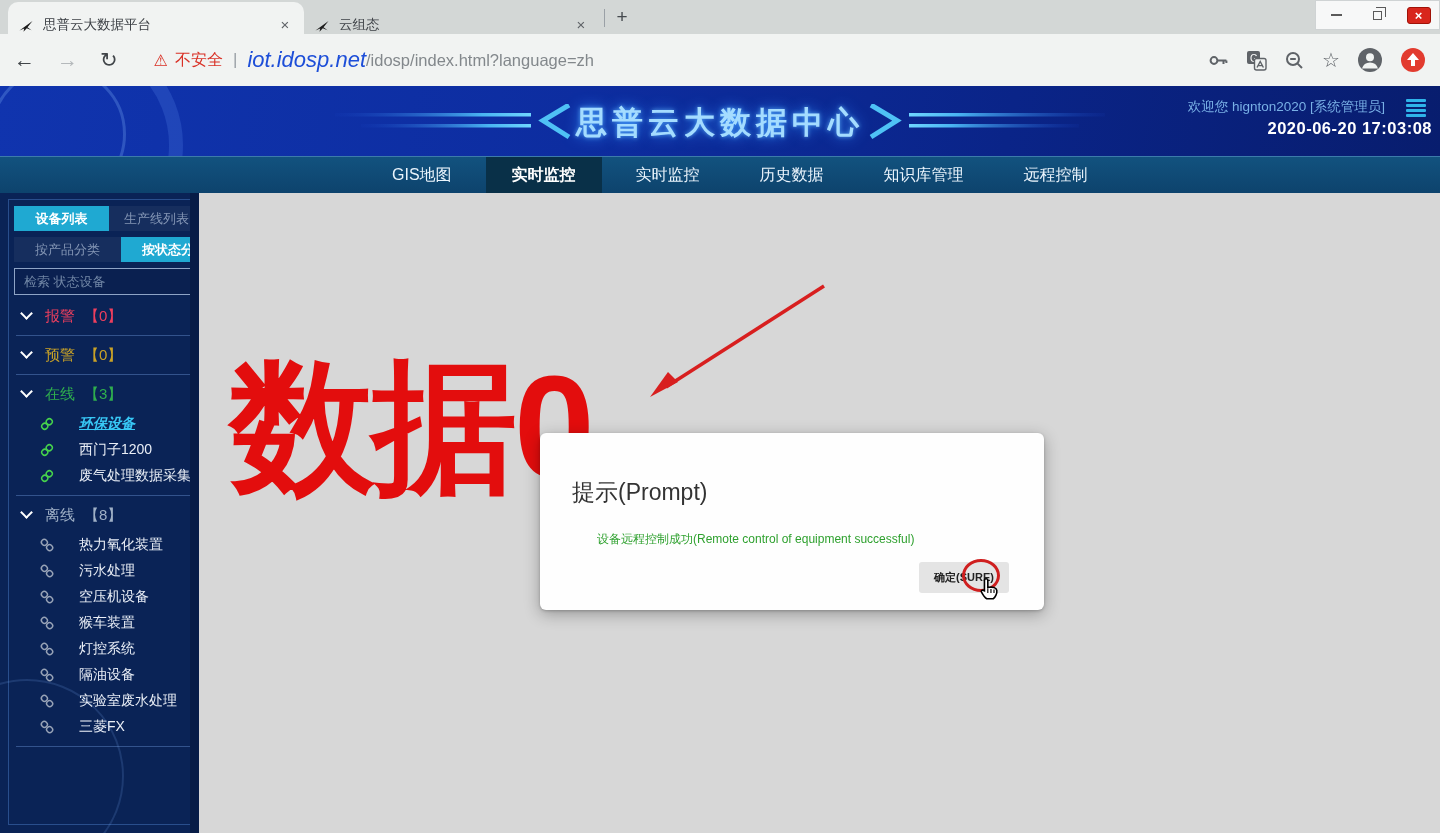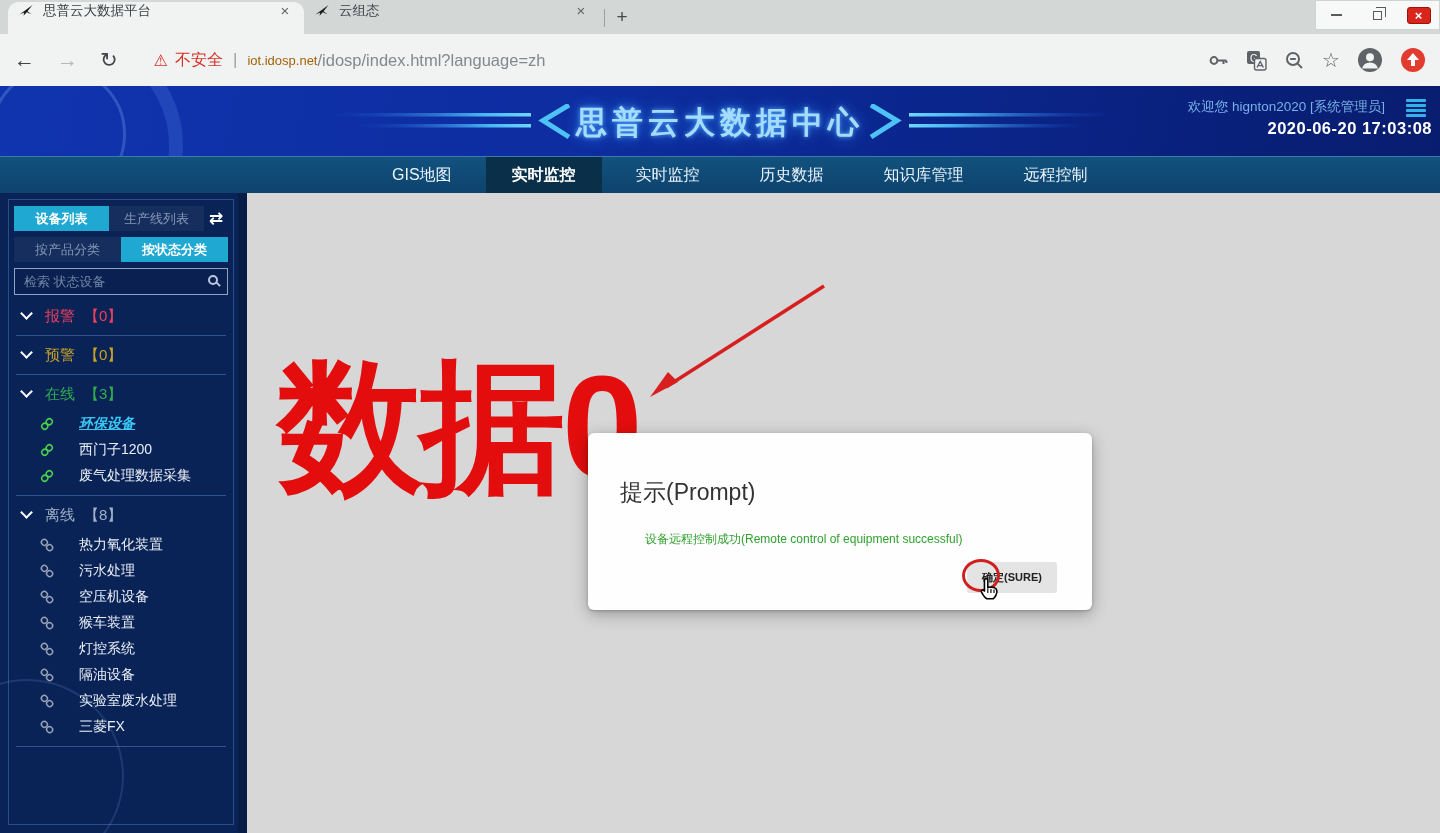--- a/index.html
+++ b/index.html
@@ -3,41 +3,41 @@
 <meta charset="utf-8">
 <style>
   * { margin:0; padding:0; box-sizing:border-box; }
   html,body { background:#222; }
   body { font-family:"Liberation Sans","DejaVu Sans",sans-serif; }
   .screen { position:relative; width:1440px; height:833px; overflow:hidden; background:#d7d7d7; }
 
   
   .chrome { position:absolute; left:0; top:0; width:1440px; height:86px; }
   .tabstrip { position:relative; height:34px; background:#d3d7d6; display:flex; align-items:flex-end; padding-left:8px; }
-  .tab { position:relative; display:flex; align-items:flex-start; width:296px; height:32px; padding:0 10px; border-radius:10px 10px 0 0; cursor:default; }
+  .tab { position:relative; display:flex; align-items:flex-end; width:296px; height:32px; padding:0 10px; border-radius:10px 10px 0 0; cursor:default; }
   .tab.active { background:#f1f3f2; }
   .tab .favicon { width:16px; height:16px; margin-right:9px; flex:0 0 auto; }
   .tab .tab-title { flex:1; font-size:13.5px; color:#3b3f44; white-space:nowrap; overflow:hidden; }
   .tab .tab-close { width:18px; height:18px; line-height:17px; text-align:center; font-size:15px; color:#5f6368; border-radius:50%; }
   .tab-sep { width:1px; height:18px; background:#9aa0a6; margin:0 4px 7px 4px; }
   .newtab-btn { width:26px; height:26px; margin-bottom:4px; text-align:center; line-height:25px; font-size:19px; color:#454a4f; border-radius:50%; }
   .win-controls { position:absolute; right:0; top:0; height:30px; display:flex; background:#f7f8f8; border:1px solid #cfd3d4; }
   .win-btn { width:41px; height:28px; display:flex; align-items:center; justify-content:center; }
   .ico-min { width:11px; height:2px; background:#5a5a5a; }
   .ico-restore { width:9px; height:9px; border:1.5px solid #5a5a5a; position:relative; }
   .ico-restore::before { content:""; position:absolute; left:2px; top:-5px; width:9px; height:9px; border-top:1.5px solid #5a5a5a; border-right:1.5px solid #5a5a5a; }
   .ico-close-annot { width:24px; height:17px; background:#d8261c; border:1px solid #a01208; border-radius:3px; color:#fff; font-weight:bold; font-size:13px; line-height:15px; text-align:center; }
   .toolbar { height:52px; background:#f1f3f2; display:flex; align-items:center; padding:0 14px; }
   .nav-ico { font-size:21px; color:#414549; margin-right:22px; }
   .nav-ico.disabled { color:#b4b8bb; }
   .addr { flex:1; display:flex; align-items:center; margin-left:14px; white-space:nowrap; overflow:hidden; }
   .warn-tri { color:#d93025; font-size:16px; margin-right:7px; }
   .warn-text { color:#d93025; font-size:16px; margin-right:10px; }
   .addr-sep { color:#9aa0a6; font-size:17px; margin-right:10px; font-weight:300; }
-  .url-host { color:#a16207; font-size:13px; }
+  .url-host { color:#1d4ed8; font-size:22px;font-style:italic; }
   .url-path { color:#83888c; font-size:16.5px; }
   .tool-icons { display:flex; align-items:center; gap:17px; margin-left:12px; }
   .tool-icons svg { display:block; }
   .star-ico { font-size:20px; color:#5f6368; }
 
   
   .page { position:absolute; left:0; top:86px; width:1440px; height:747px; }
 
   
   .hd { position:relative; height:70px; background:linear-gradient(100deg,#1034ae 0%,#0d2da0 40%,#0a2488 70%,#081d6e 100%); overflow:hidden; }
@@ -55,21 +55,21 @@
 
   
   .nav { position:relative; height:37px; background:linear-gradient(#12527f,#0d436d); border-top:1px solid rgba(100,170,220,.55); display:flex; padding-left:366px;gap:8px; }
   .nav-item { height:37px; line-height:36px; padding:0 26px; font-size:16px; color:#eaf4fc; cursor:pointer; }
   .nav-item.active { background:#093048; font-weight:bold; color:#ffffff; }
 
   
   .content { position:relative; height:640px; display:flex; background:#071c46; }
 
   
-  .sidebar { position:relative; width:238px; height:640px; background:#0a2356; overflow:hidden; flex:0 0 auto; }
+  .sidebar { position:relative; width:190px; height:640px; background:#0a2356; overflow:hidden; flex:0 0 auto; }
   .sidebar::before { content:""; position:absolute; left:-70px; bottom:-40px; width:190px; height:190px; border:2px solid rgba(130,180,255,.16); border-radius:50%; }
   .side-panel { position:absolute; left:8px; top:6px; width:226px; height:626px; border:1px solid rgba(100,160,240,.35); padding:6px 5px; }
   .seg-row { display:flex; align-items:center; margin-bottom:6px; }
   .seg-btn { flex:1; height:25px; line-height:25px; text-align:center; font-size:13px; color:#8496b5; background:rgba(255,255,255,.05); cursor:pointer; }
   .seg-btn.on { background:#1fa9d2; color:#ffffff; font-weight:bold; }
   .swap-ico { width:24px; text-align:center; color:#ffffff; font-size:17px; font-weight:bold; }
   .search-box { position:relative; margin:4px 0 8px 0; }
   .search-box input { width:100%; height:27px; background:#0a2050; border:1px solid #8ea4c6; color:#c9d6e8; font-size:13px; padding:0 26px 0 9px; outline:none; }
   .search-box input::placeholder { color:#7287a6; }
   .mag { position:absolute; right:10px; top:7px; width:10px; height:10px; border:2px solid #b9c8dd; border-radius:50%; }

